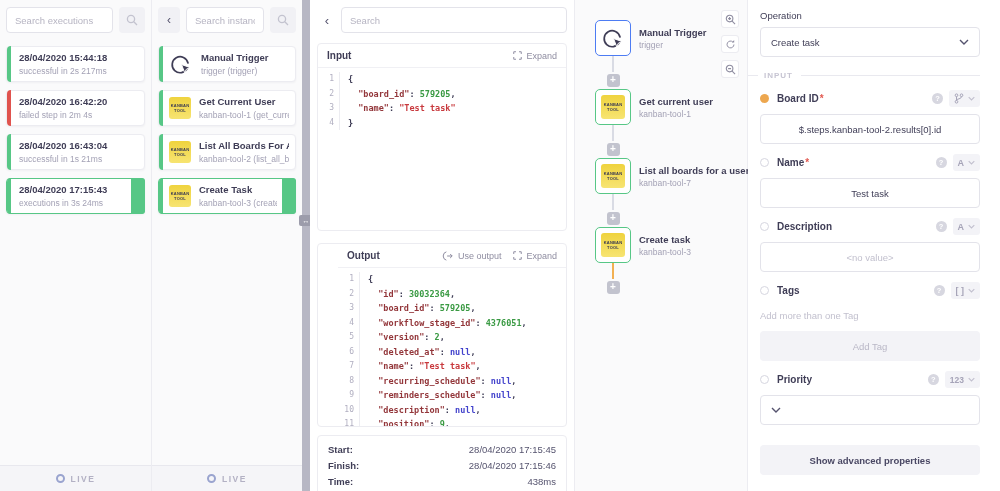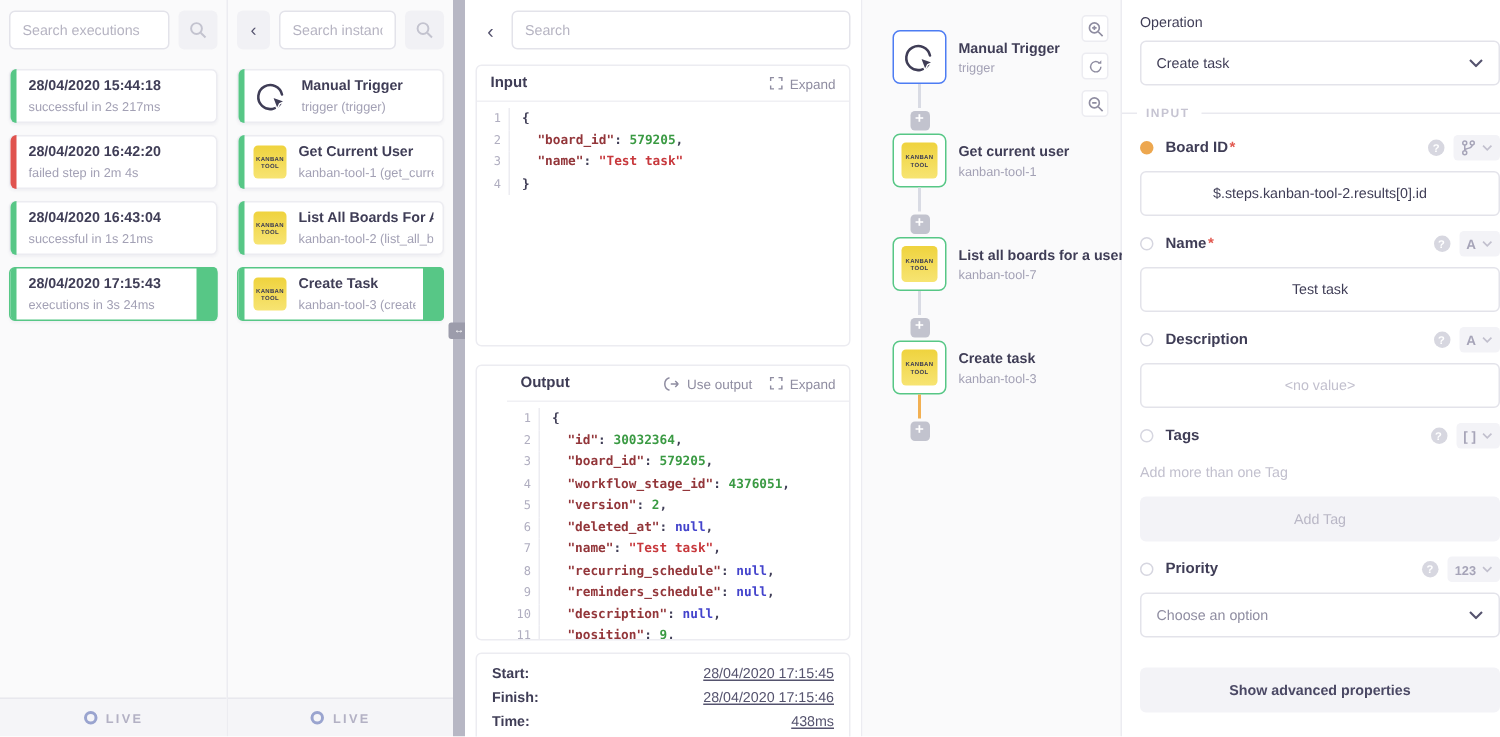--- a/index.html
+++ b/index.html
@@ -7,21 +7,21 @@
   body { font-family:"Liberation Sans", sans-serif; background:#fff; color:#3f3d56; }
   .app { display:flex; width:1000px; height:491px; }
 
   
   .col { height:491px; position:relative; }
   .col-exec   { width:152px; background:#fafafb; border-right:1px solid #ececf1; display:flex; flex-direction:column; }
   .col-inst   { width:150px; background:#fafafb; display:flex; flex-direction:column; }
   .col-split  { width:8px; background:#b7b7c4; position:relative; }
   .col-detail { width:265px; background:#ffffff; border-right:1px solid #ececf1; padding:0 7px; }
   .col-flow   { width:173px; background:#fafafb; border-right:1px solid #ececf1; position:relative; }
-  .col-config { width:252px; background:#ffffff; padding:6px 0 0 12px; overflow:hidden; }
+  .col-config { width:252px; background:#ffffff; padding:6px 20px 0 12px; overflow:hidden; }
 
   
   .search-row { display:flex; gap:6px; padding:7px 6px 6px 6px; align-items:center; }
   .search-input { flex:1; height:26px; min-width:0; border:1px solid #e3e3ea; border-radius:4px; padding:0 8px; font-size:9.5px; color:#3f3d56; background:#fff; font-family:"Liberation Sans",sans-serif; }
   .search-input::placeholder { color:#b6b4c2; }
   .icon-btn { width:26px; height:26px; flex:0 0 26px; background:#f1f1f5; border:none; border-radius:4px; display:flex; align-items:center; justify-content:center; cursor:pointer; }
   .back-btn { width:22px; height:26px; flex:0 0 22px; background:#f1f1f5; border:none; border-radius:4px; color:#55536e; font-size:12px; cursor:pointer; }
   .back-plain { width:16px; background:transparent; color:#55536e; border:none; font-size:13px; cursor:pointer; }
 
   
@@ -60,21 +60,21 @@
   .ln { width:22px; flex:0 0 22px; text-align:right; padding-right:5px; color:#b0aec0; border-right:1px solid #ececf1; font-size:8px; }
   .code-text { padding-left:8px; white-space:pre; font-weight:bold; color:#3f3d56; }
   .tok-k { color:#93363a; } .tok-s { color:#c8393d; } .tok-n { color:#3a9a43; } .tok-u { color:#4343cc; } .tok-p { color:#3f3d56; }
   #input-panel { margin-top:4px; height:188px; }
   #input-code { height:163px; padding-top:4px; }
   #output-panel { margin-top:12px; height:184px;padding-left:20px; }
   #output-code { height:159px; padding-top:4px; }
   .summary { margin-top:8px; border:1px solid #ececf1; border-radius:4px; padding:6px 10px; }
   .summary-row { display:flex; justify-content:space-between; line-height:16px; }
   .summary-label { font-size:9.5px; font-weight:bold; color:#3f3d56; }
-  .summary-value { font-size:9.5px; color:#55536e;text-decoration:underline; }
+  .summary-value { font-size:9.5px; color:#55536e; }
 
   
   .wf-wrap { padding:20px 0 0 20px; }
   .wf-node { display:flex; align-items:center; gap:8px; cursor:pointer; }
   .wf-iconbox { width:36px; height:36px; border-radius:5px; background:#fff; display:flex; align-items:center; justify-content:center; flex:0 0 36px; }
   .wf-iconbox.blue  { border:1.5px solid #4d7cf3; }
   .wf-iconbox.green { border:1.5px solid #57c786; }
   .wf-iconbox .kanban-ico { width:24px; height:24px; flex:0 0 24px; }
   .wf-title { font-size:9.5px; font-weight:bold; color:#3f3d56; white-space:nowrap; }
   .wf-sub { font-size:8.5px; color:#a3a1b5; margin-top:2px; }
@@ -498,21 +498,20 @@
           <span class="field-label">Priority</span>
           <span class="field-spacer"></span>
           <span class="help-ico">?</span>
           <span class="type-chip">
             <span style="font-size:8.5px;">123</span>
             <svg width="7" height="5" viewBox="0 0 10 6">
               <path d="M1 1l4 4 4-4" fill="none" stroke="#c2c0ce" stroke-width="1.6"></path>
             </svg>
           </span>
         </div><div class="select-box">
-          <span class="sel-placeholder">Choose an option</span>
           <svg width="10" height="6" viewBox="0 0 10 6">
             <path d="M1 1l4 4 4-4" fill="none" stroke="#55536e" stroke-width="1.4"></path>
           </svg>
         </div></div>
 
     <button class="gray-btn adv-btn">Show advanced properties</button>
 
     
   </section>
 </div>

